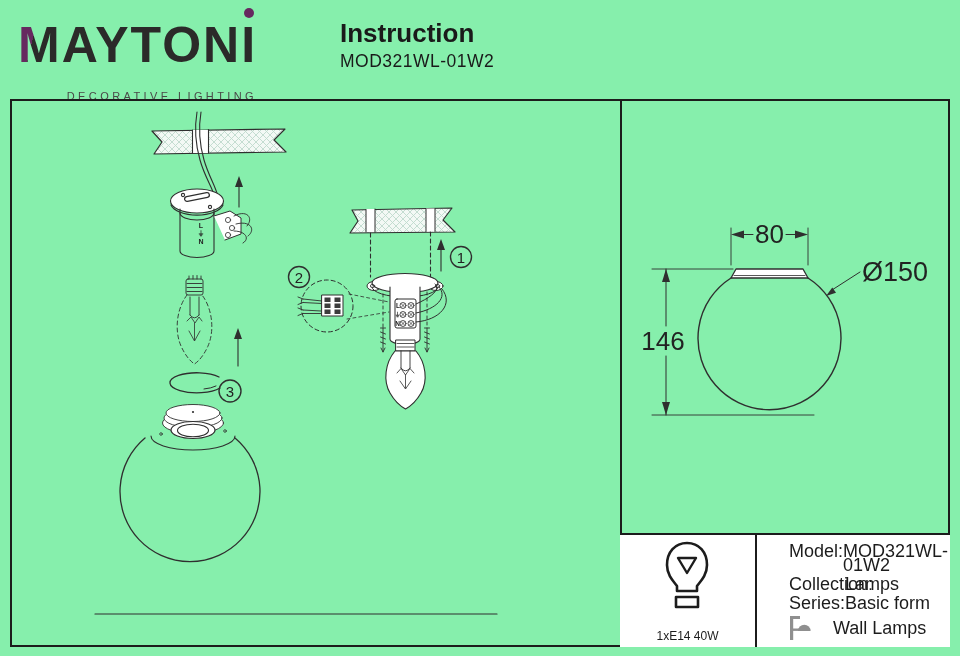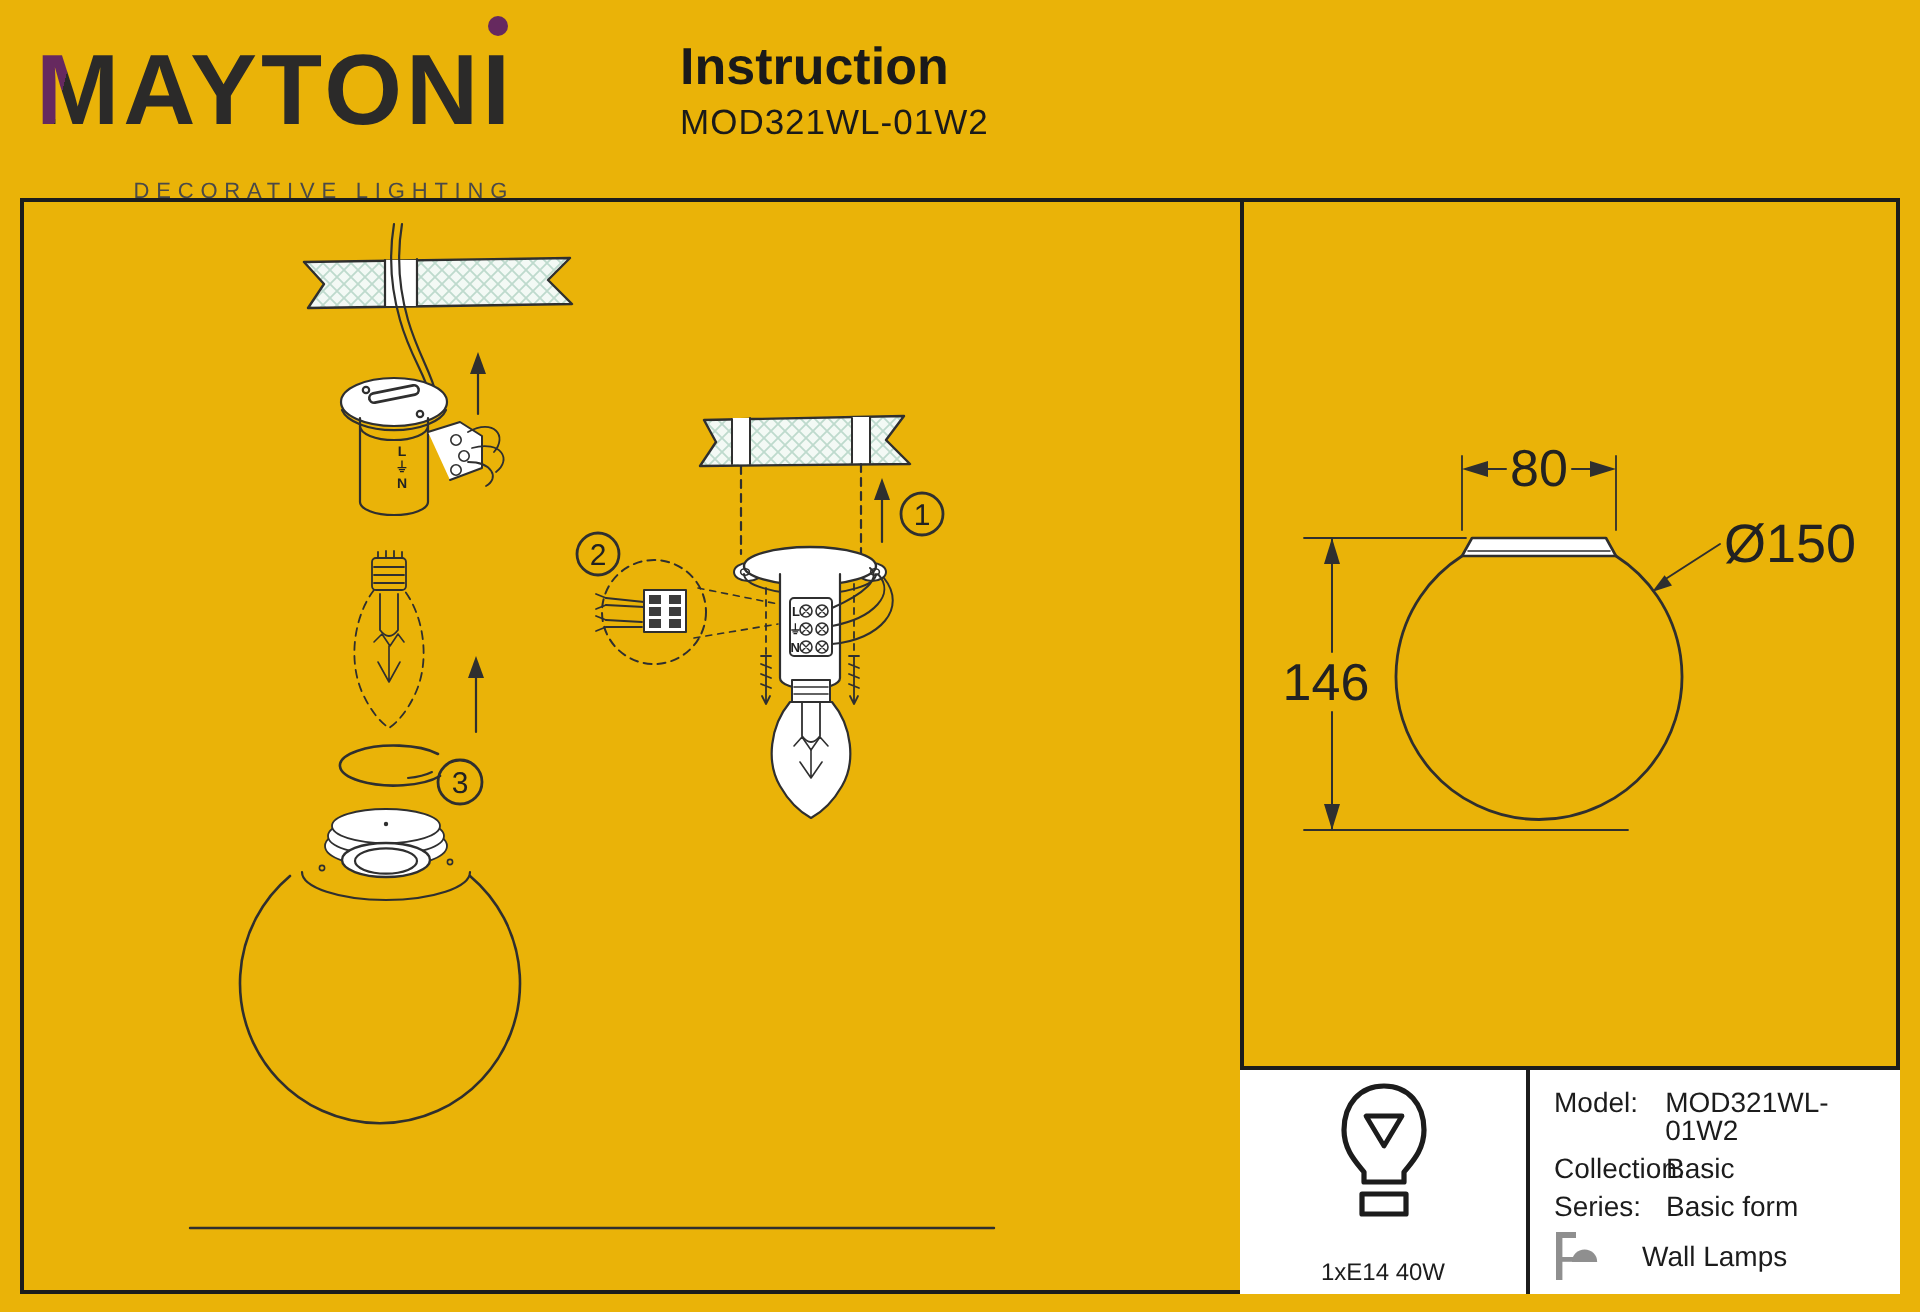--- a/index.html
+++ b/index.html
@@ -1,16 +1,16 @@
 <!DOCTYPE html>
 <html><head>
 <meta charset="utf-8">
 <style>
   html,body{margin:0;padding:0;background:#fff;}
-  .page{position:relative;width:960px;height:656px;background:#eab308;overflow:hidden;
+  .page{position:relative;width:960px;height:656px;background:#86efac;overflow:hidden;
         font-family:"Liberation Sans",sans-serif;color:#1d1d1d;}
   
   .brand{position:absolute;left:18px;top:8px;display:inline-flex;flex-direction:column;padding-top:12px;}
   .brand-letters{font-size:50px;font-weight:bold;letter-spacing:2px;line-height:1;color:#2b2a29;white-space:nowrap;}
   .brand-m{color:#2b2a29;}
   @supports ((-webkit-background-clip:text) or (background-clip:text)){
     .brand-m{background:linear-gradient(104deg,#66295f 0%,#66295f 35%,#2b2a29 35%);
              -webkit-background-clip:text;background-clip:text;color:transparent;}
   }
   .brand-i{position:relative;}
@@ -23,21 +23,21 @@
   .frame{position:absolute;left:10px;top:99px;width:940px;height:548px;
          border:2px solid #1c1c1c;box-sizing:border-box;}
   .vdivider{position:absolute;left:620px;top:99px;width:2px;height:548px;background:#1c1c1c;}
   .diagram-svg{position:absolute;}
   
   .spec{position:absolute;left:620px;top:533px;width:330px;height:114px;
         border-top:2px solid #1c1c1c;box-sizing:border-box;display:flex;background:#fff;}
   .spec-left{width:145px;border-right:2px solid #1c1c1c;box-sizing:border-box;
              display:flex;flex-direction:column;align-items:center;justify-content:center;}
   .bulb-caption{font-size:12px;color:#1d1d1d;margin-top:18px;}
-  .spec-right{flex:1;padding:9px 0 0 12px;font-size:14px;color:#1c1c1c;}
+  .spec-right{flex:1;padding:9px 0 0 32px;font-size:18px;color:#1c1c1c;}
   .spec-row{display:flex;margin-bottom:5px;line-height:14px;}
   .spec-lbl{width:56px;}
   .spec-val{}
   .spec-cat{display:flex;align-items:center;margin-top:1px;}
   .spec-cat-icon{width:26px;height:26px;margin-left:-2px;flex:0 0 auto;}
   .spec-cat-label{margin-left:20px;}
   svg text{font-family:"Liberation Sans",sans-serif;fill:#222;}
 </style>
 </head>
 <body>
@@ -241,21 +241,21 @@
       </svg>
       <div class="bulb-caption">1xE14 40W</div>
     </div>
     <div class="spec-right">
       <div class="spec-row">
         <span class="spec-lbl">Model:</span>
         <span class="spec-val">MOD321WL-01W2</span>
       </div>
       <div class="spec-row">
         <span class="spec-lbl">Collection:</span>
-        <span class="spec-val">Basic</span>
+        <span class="spec-val">Lamps</span>
       </div>
       <div class="spec-row">
         <span class="spec-lbl">Series:</span>
         <span class="spec-val">Basic form</span>
       </div>
       <div class="spec-cat">
         <svg class="spec-cat-icon" viewBox="0 0 26 26" fill="#8f8f8f" stroke="none">
           <rect x="3" y="1" width="3.2" height="24"></rect>
           <rect x="3" y="1" width="10" height="3"></rect>
           <rect x="6" y="13.5" width="6" height="2.4"></rect>

